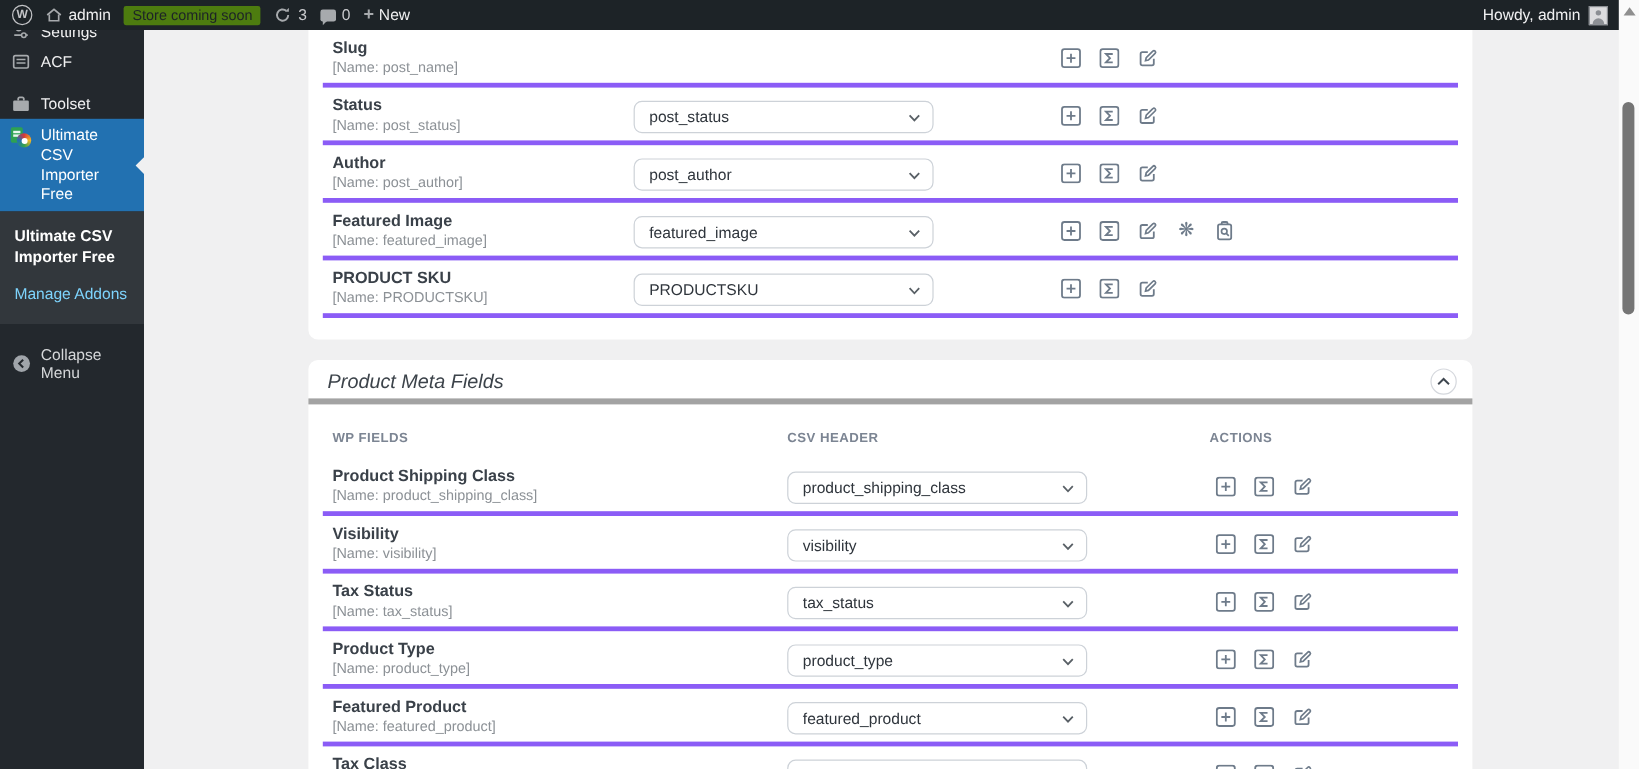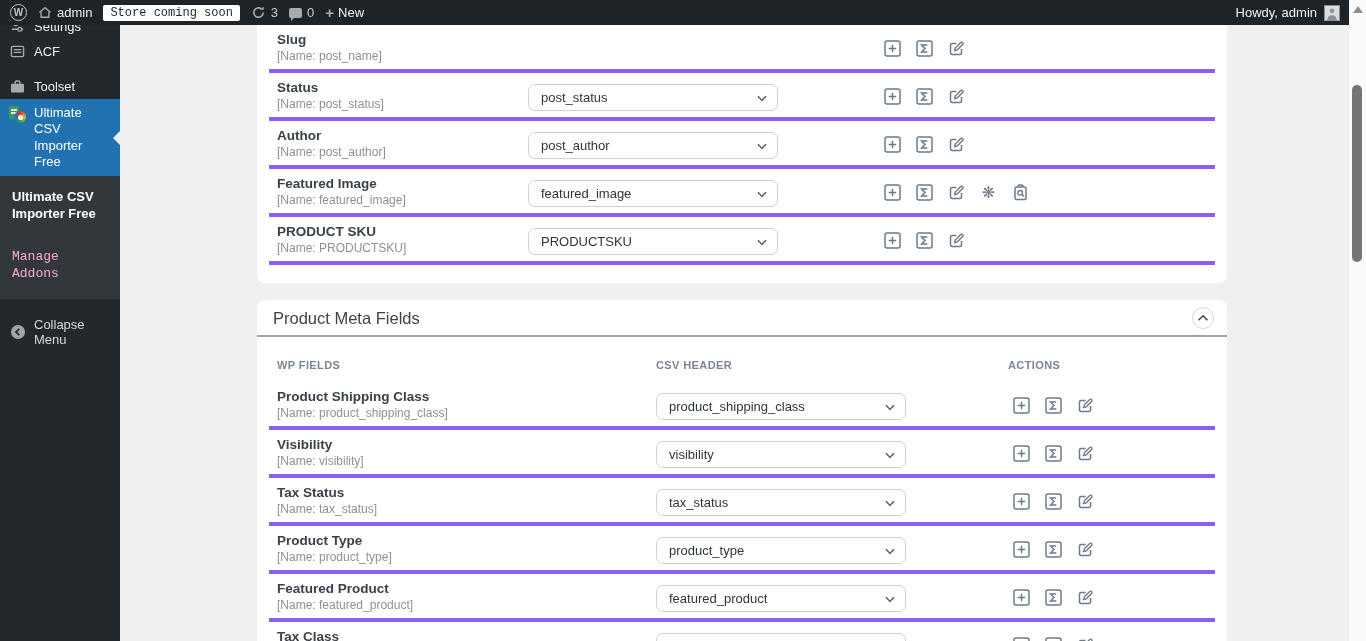--- a/index.html
+++ b/index.html
@@ -7,21 +7,21 @@
     font-family:"Liberation Sans", sans-serif; background:#f0f0f1; }
 
   
   .adminbar { position:absolute; left:0; top:0; width:1366px; height:25px;
     background:#1d2327; z-index:50; display:flex; align-items:center; color:#f0f0f1; }
   .ab-left { display:flex; align-items:center; gap:11px; padding-left:10px; }
   .ab-right { margin-left:auto; display:flex; align-items:center; gap:7px; padding-right:26px; }
   .wplogo { width:17px; height:17px; border:1.5px solid #c3c4c7; border-radius:50%;
     color:#c3c4c7; font-size:10px; font-weight:bold; display:flex; align-items:center; justify-content:center; }
   .ab-site { display:flex; align-items:center; gap:5px; font-size:13px; }
-  .badge-soon { background:#ffffff; color:#1d2327; font-size:12px; padding:1px 7px; border-radius:2px;font-family:Liberation Mono, monospace; }
+  .badge-soon { background:#4d7c0f; color:#1d2327; font-size:12px; padding:1px 7px; border-radius:2px; }
   .ab-count { display:flex; align-items:center; gap:5px; font-size:13px; color:#c9cacd; }
   .ab-new { display:flex; align-items:center; gap:4px; font-size:13px; }
   .plus-glyph { color:#a7aaad; font-size:15px; font-weight:bold; line-height:1; }
   .bubble { width:13px; height:10px; background:#a7aaad; border-radius:2px; position:relative; }
   .bubble::after { content:""; position:absolute; left:2px; bottom:-3px;
     border:3px solid transparent; border-top-color:#a7aaad; border-left-color:#a7aaad; }
   .howdy { font-size:13px; color:#f0f0f1; }
   .avatar { width:16px; height:16px; background:#dcdcde; border:1px solid #8c8f94;
     display:flex; align-items:flex-end; justify-content:center; overflow:hidden; }
 
@@ -33,21 +33,21 @@
   .m-item .mi { width:17px; flex:0 0 17px; display:flex; justify-content:center; }
   .sep-space { height:10px; }
   .m-active { background:#2271b1; color:#fff; padding:6px 8px 6px 9px; position:relative;
     line-height:1.25; align-items:flex-start; }
   .m-active .mi { margin-top:1px; }
   .m-arrow { position:absolute; right:0; top:50%; margin-top:-7px; width:0; height:0;
     border:7px solid transparent; border-right-color:#f0f0f1; }
   .submenu { background:#32373c; padding:9px 0 12px 0; }
   .sm-item { padding:4px 12px; font-size:13px; line-height:1.3; cursor:pointer; }
   .sm-current { color:#fff; font-weight:bold; }
-  .sm-link { color:#f9a8d4; margin-top:18px;font-family:Liberation Mono, monospace; }
+  .sm-link { color:#7dd3fc; margin-top:6px; }
   .collapse { margin-top:13px; }
   .csvlogo { position:relative; width:17px; height:17px; }
   .csvdoc { position:absolute; left:0; top:0; width:10px; height:13px; background:#2ea153; border-radius:1.5px; }
   .csvdoc::after { content:""; position:absolute; left:2px; top:3px; width:6px; height:1.5px;
     background:#e7f7ee; box-shadow:0 3px 0 #e7f7ee; }
   .csvwheel { position:absolute; right:0; bottom:0; width:12px; height:12px; border-radius:50%;
     background:conic-gradient(#d63638, #f0b429, #2ea153, #2271b1, #d63638); }
   .csvwheel::after { content:""; position:absolute; left:3.5px; top:3.5px; width:5px; height:5px;
     border-radius:50%; background:#fff; }
 
@@ -68,21 +68,21 @@
   .card1 .selectbox { left:259px; }
   .card2 .selectbox { left:387px; }
   .selectbox svg { position:absolute; right:10px; top:10px; }
   .actions { position:absolute; top:15px; display:flex; gap:15px; align-items:center; }
   .card1 .actions { left:615px; }
   .card2 .actions { left:744px; }
   .icon-btn { background:none; border:none; padding:0; width:17px; height:17px; cursor:pointer;
     display:flex; align-items:center; justify-content:center; }
   .ai-glyph { font-size:16px; color:#6e7b8a; line-height:1; }
 
-  .card-head { position:relative; height:37px; border-bottom:2px solid #a3a3a3; }
+  .card-head { position:relative; height:37px; border-bottom:5px solid #a3a3a3;font-style:italic; }
   .card-title { position:absolute; left:16px; top:9px; font-size:16.5px; color:#3c434a; }
   .collapse-btn { position:absolute; right:13px; top:7px; width:22px; height:22px; border-radius:50%;
     background:#fff; border:1px solid #d5d8dd; cursor:pointer;
     display:flex; align-items:center; justify-content:center; padding:0; }
   .colheads { position:absolute; top:59px; left:0; right:0; font-size:11px; font-weight:bold;
     color:#7c8593; letter-spacing:.4px; }
   .colheads span { position:absolute; top:0; }
   .ch-wp { left:20px; } .ch-csv { left:399px; } .ch-act { left:751px; }
 
   

